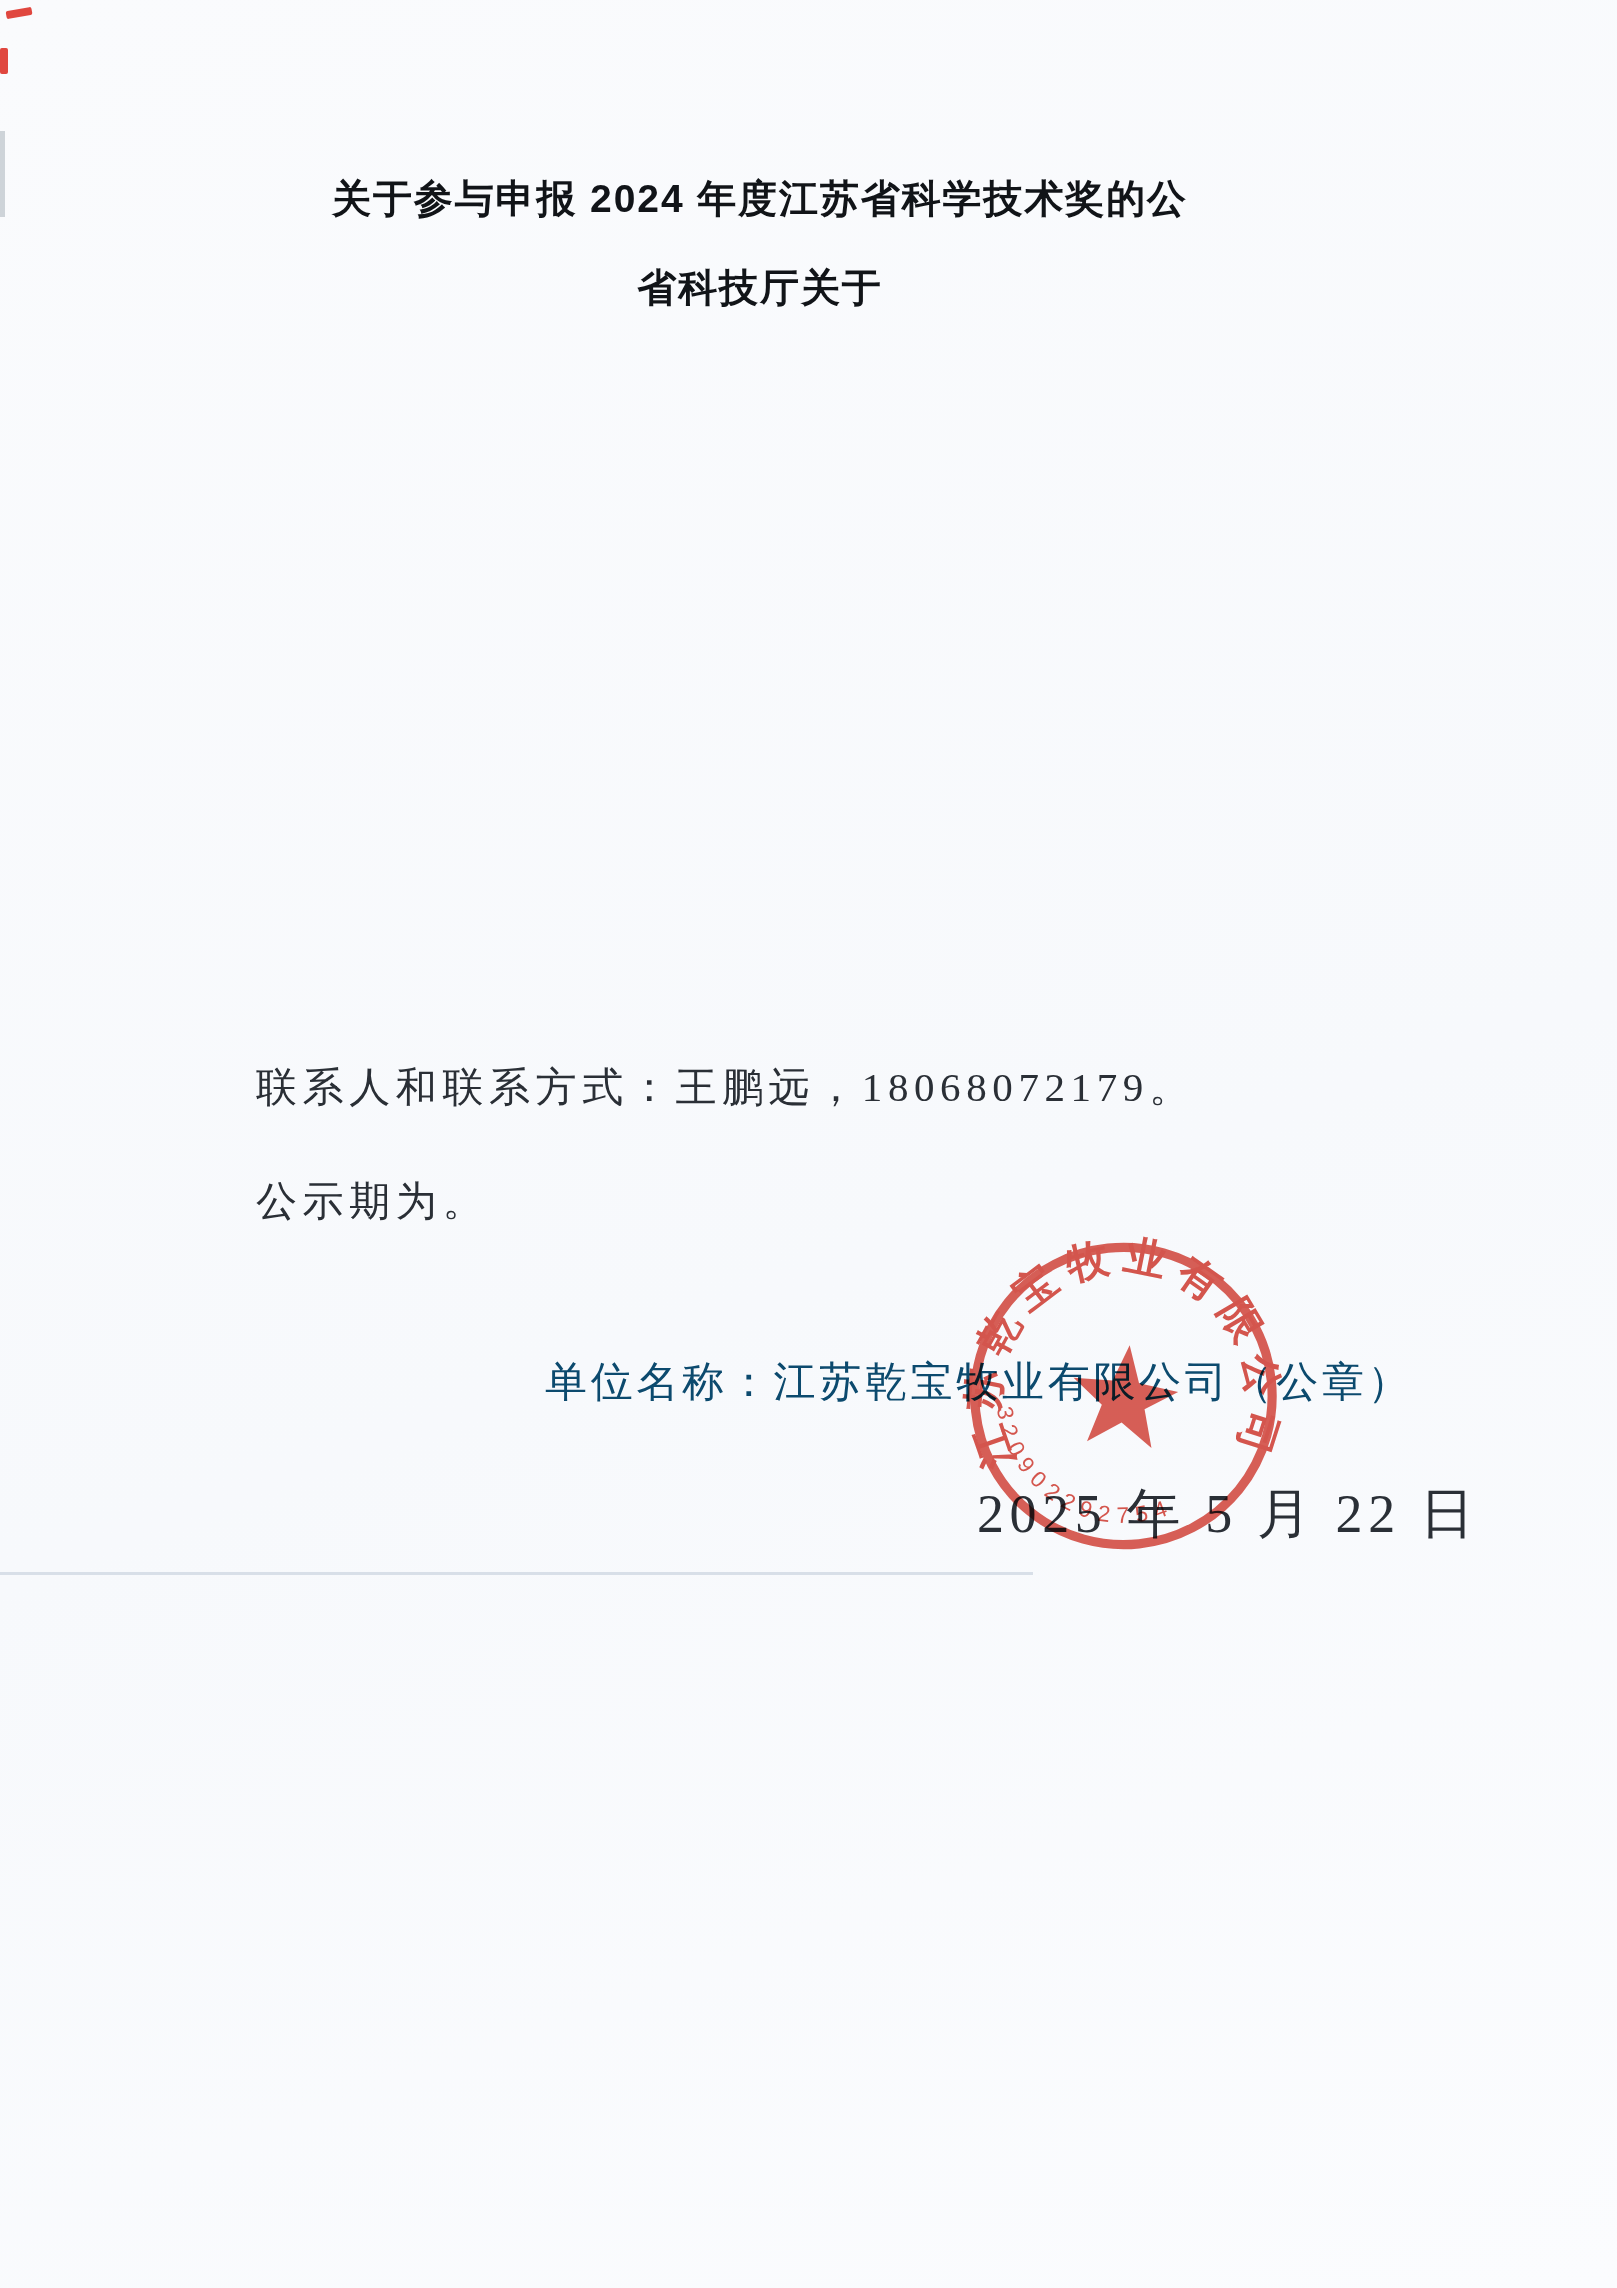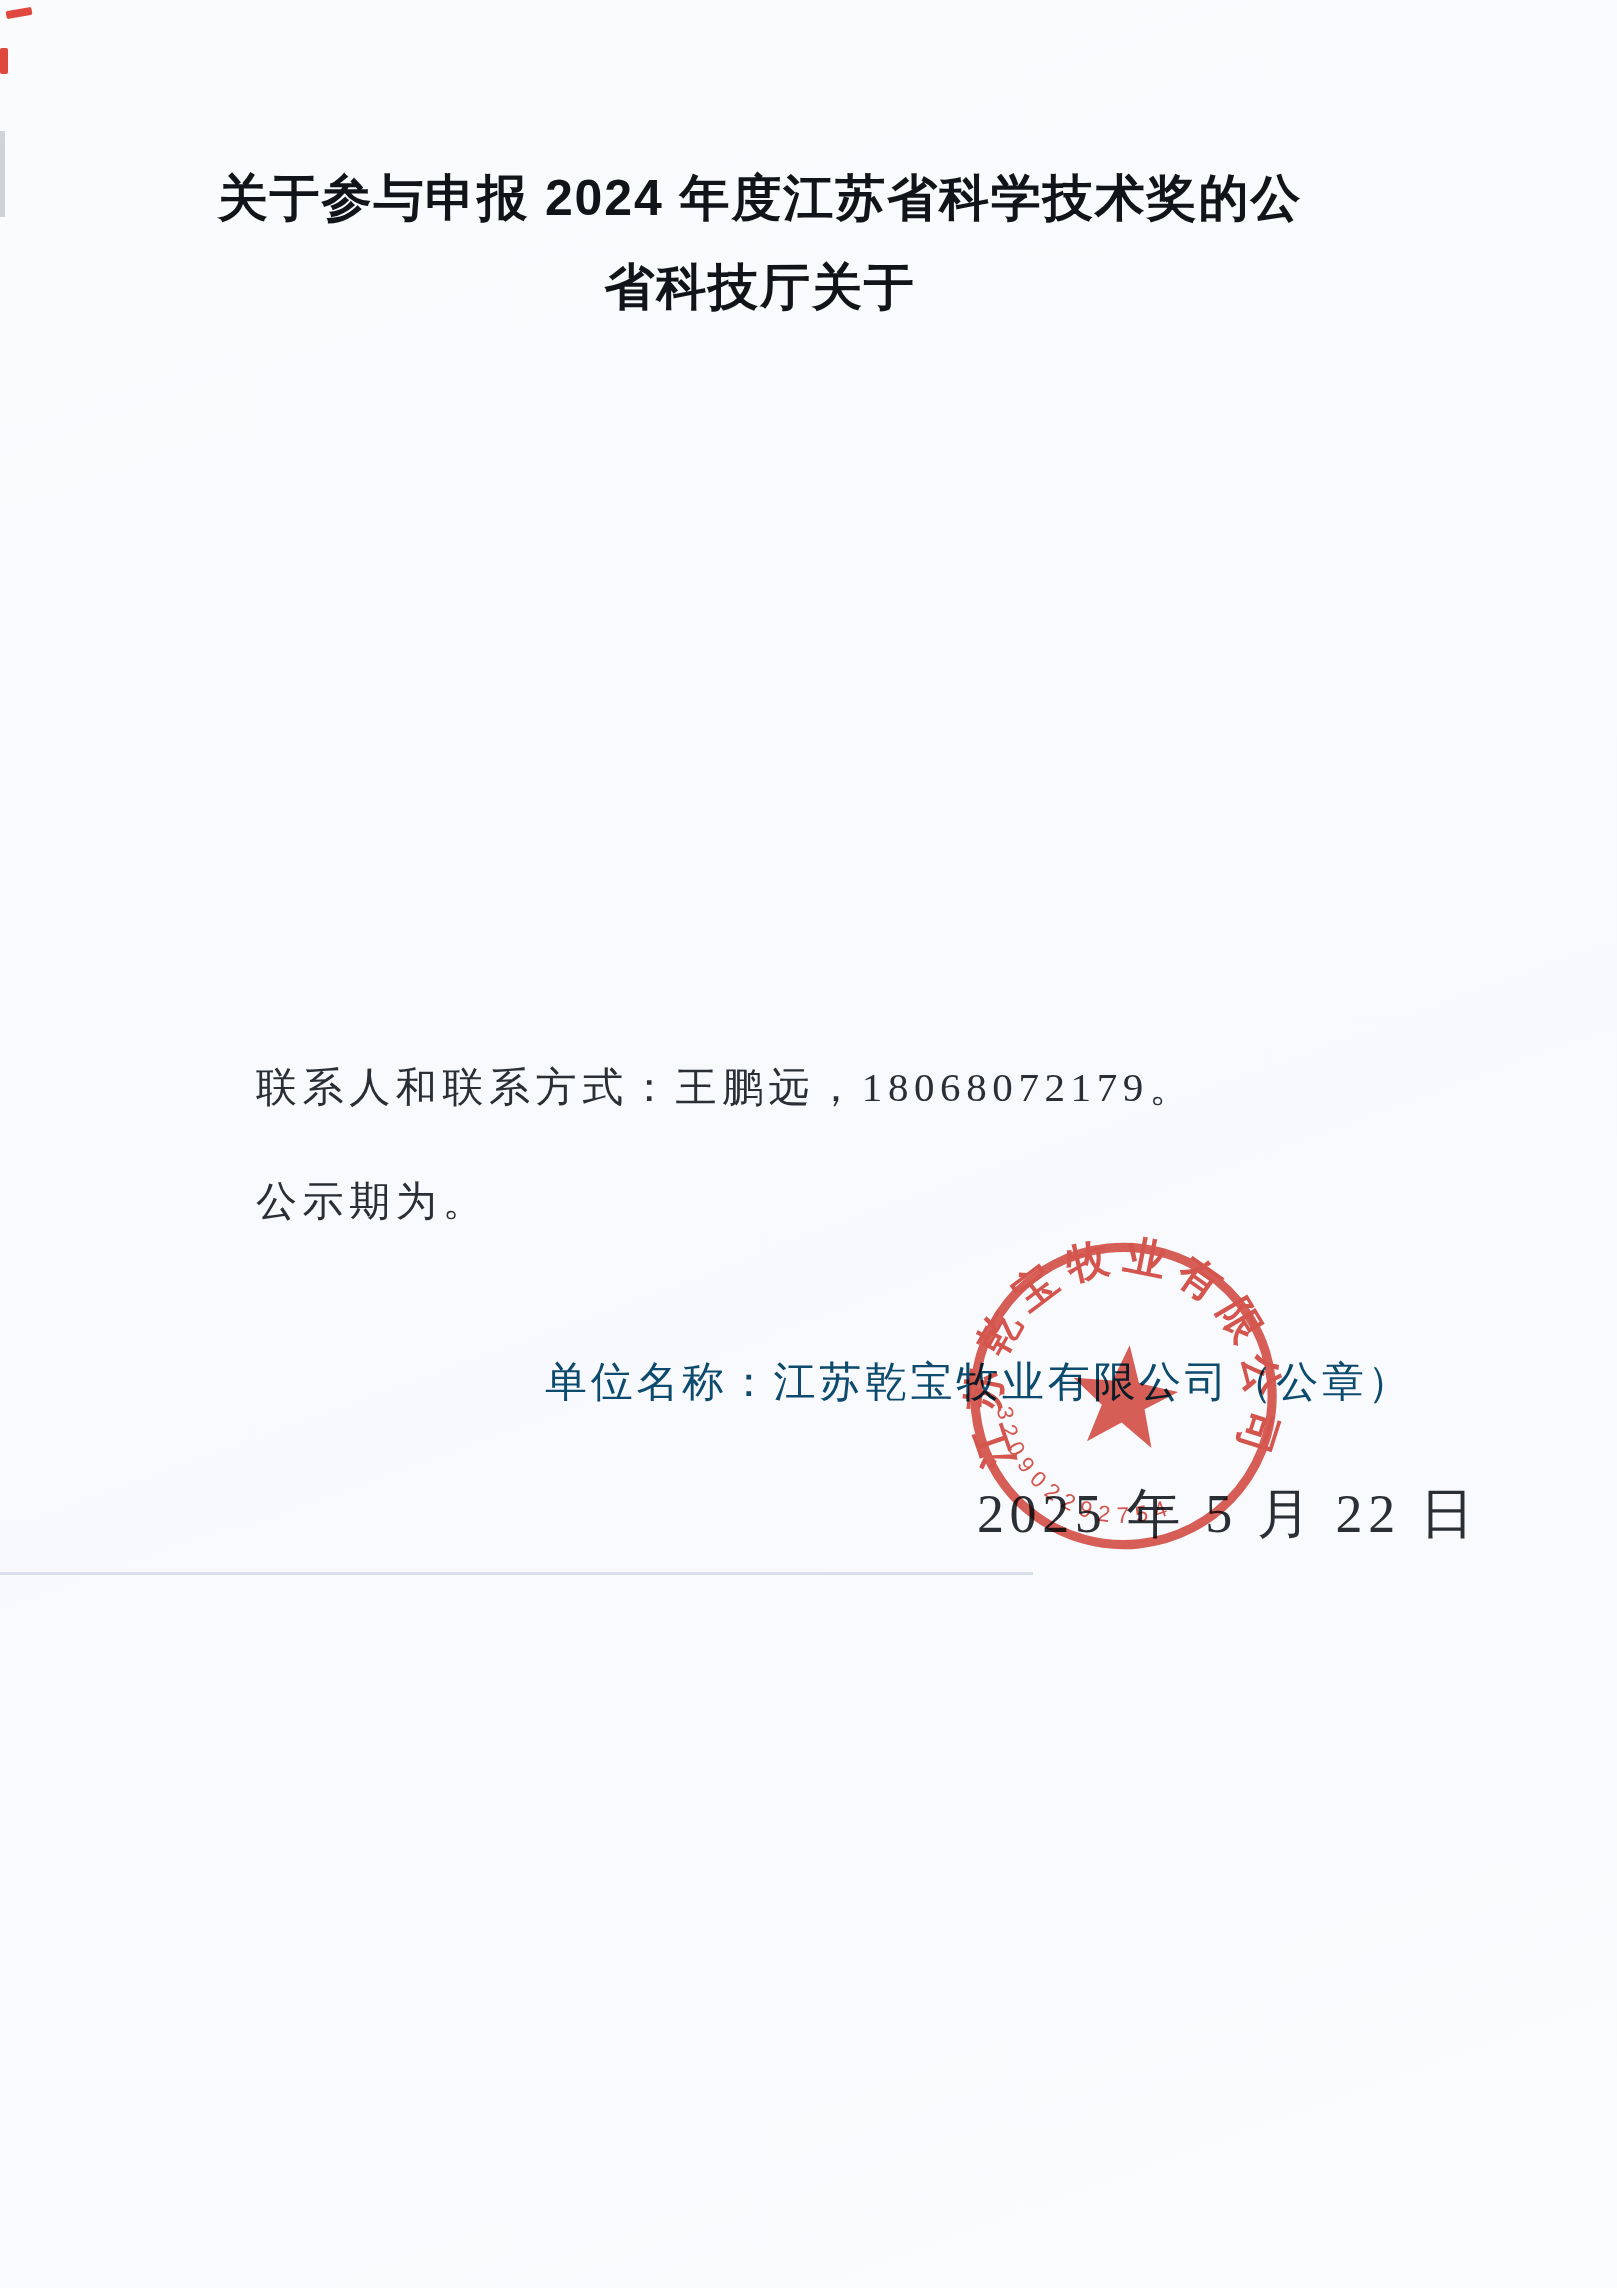--- a/index.html
+++ b/index.html
@@ -8,21 +8,21 @@
     background:linear-gradient(160deg,#fafbfd 0%,#f7f9fc 55%,#fbfcfe 100%);
     position:relative;overflow:hidden;
     font-family:"Liberation Serif", serif;
     color:#20242a;
   }
   .page{position:absolute;inset:0;}
   .doc-title{
     position:absolute;top:154px;left:168px;width:1184px;
     text-align:center;
     font-family:"Liberation Sans", sans-serif;
-    font-weight:bold;font-size:50px;line-height:89px;
+    font-weight:bold;font-size:39px;line-height:89px;
     color:#111418;letter-spacing:1.9px;
   }
   .body-text{
     position:absolute;left:200px;width:1254px;
     font-size:41px;line-height:82px;letter-spacing:5.6px;
     text-align:justify;color:#2a2f36;
   }
   .p1{top:508px;text-indent:56px;}
   .p2{top:1005px;text-indent:56px;}
   .p3{top:1119px;text-indent:56px;}

